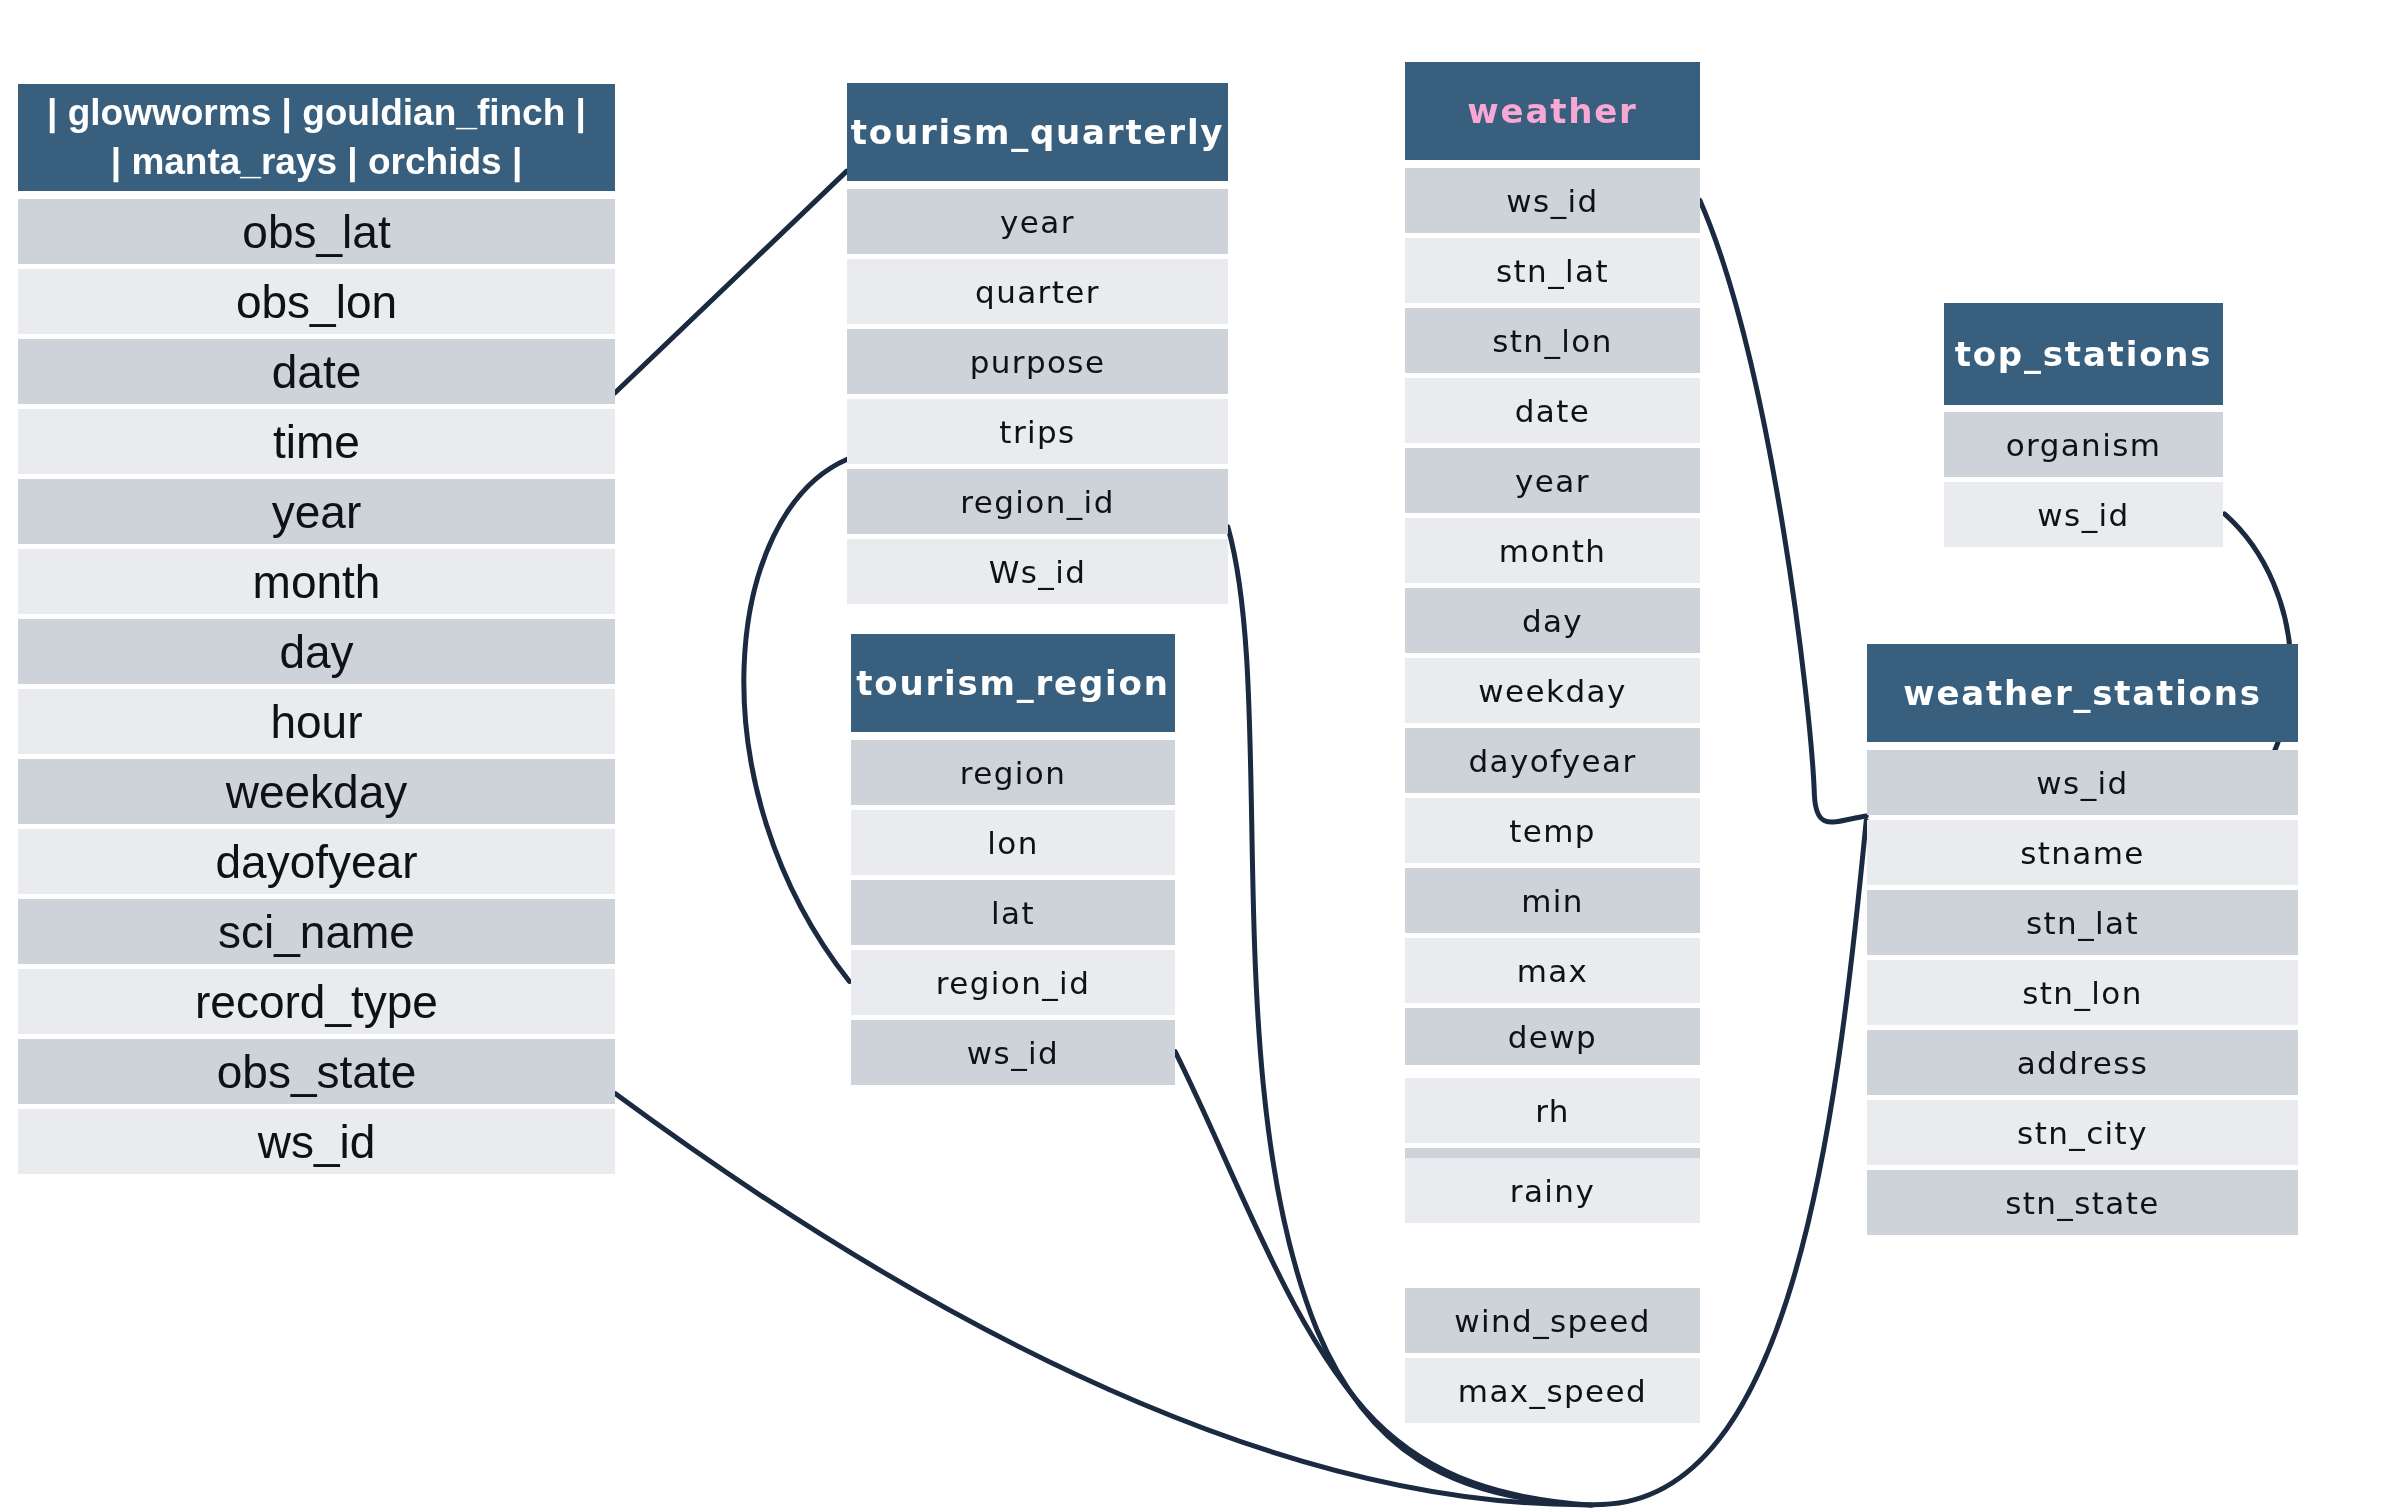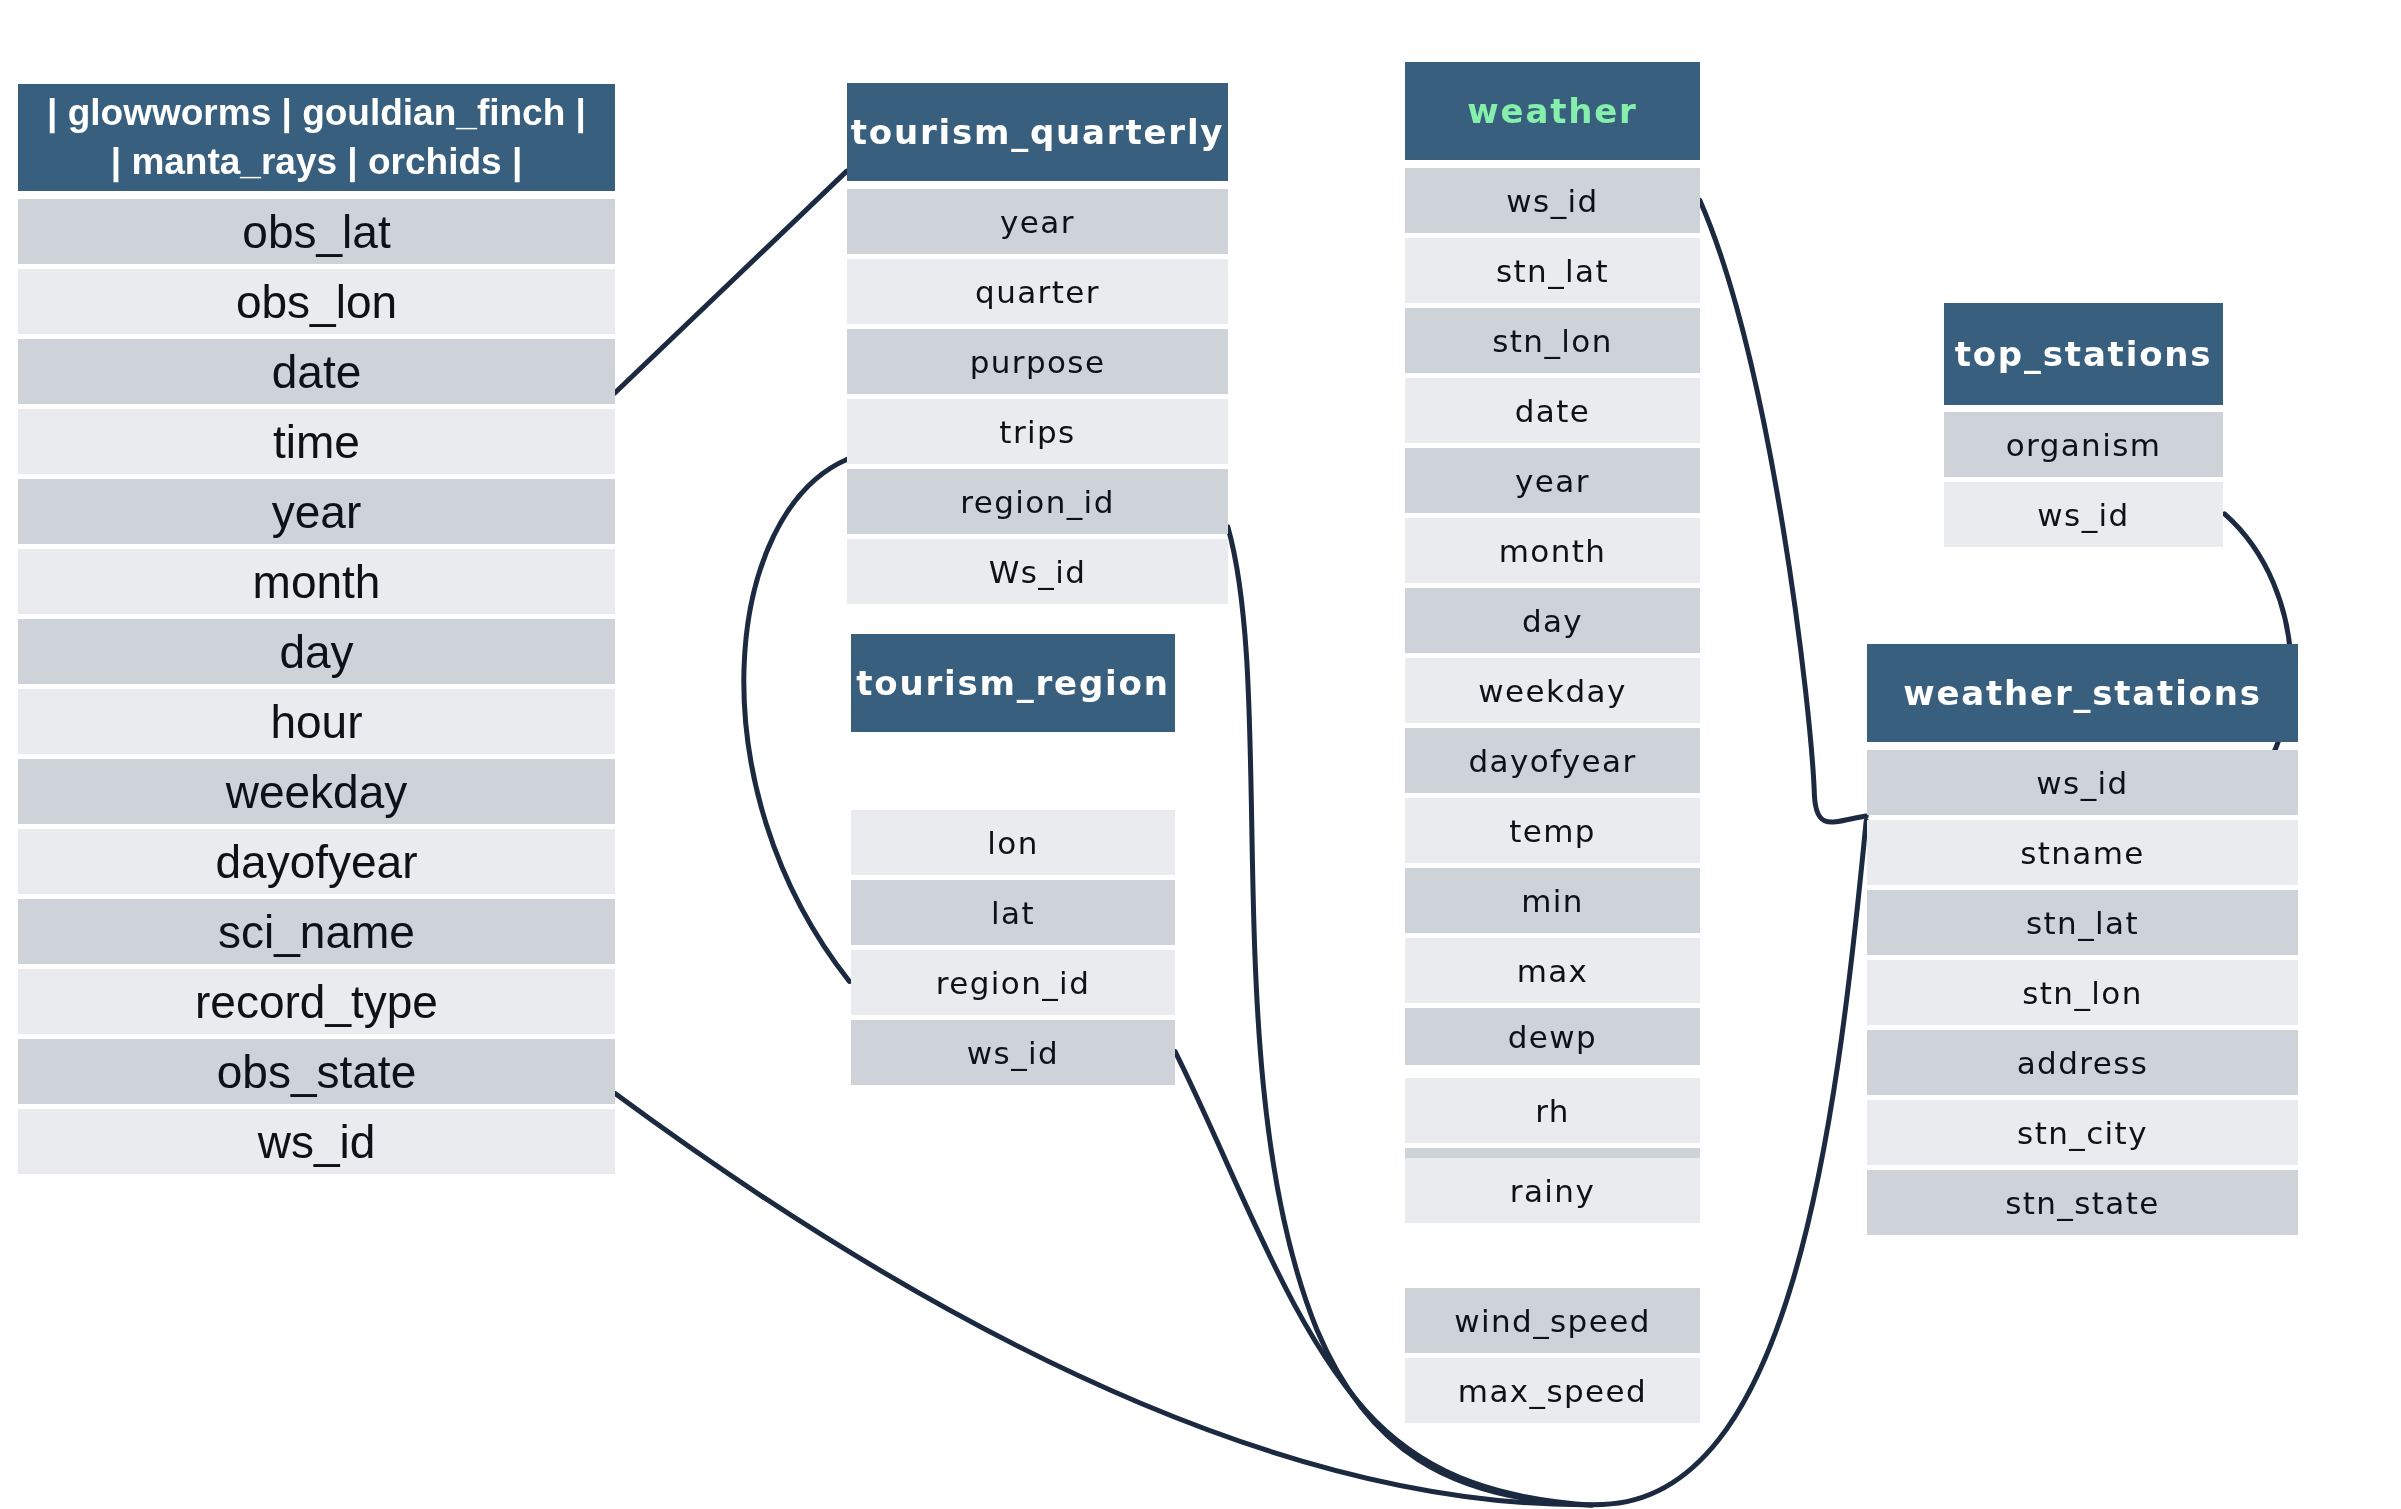--- a/index.html
+++ b/index.html
@@ -94,27 +94,28 @@
       <div class="tbl-row" style="top: 176px; height: 65px; background: rgb(233, 235, 238); color: rgb(14, 17, 22);">quarter</div>
       <div class="tbl-row" style="top: 246px; height: 65px; background: rgb(206, 211, 218); color: rgb(14, 17, 22);">purpose</div>
       <div class="tbl-row" style="top: 316px; height: 65px; background: rgb(233, 235, 238); color: rgb(14, 17, 22);">trips</div>
       <div class="tbl-row" style="top: 386px; height: 65px; background: rgb(206, 211, 218); color: rgb(14, 17, 22);">region_id</div>
       <div class="tbl-row" style="top: 456px; height: 65px; background: rgb(233, 235, 238); color: rgb(14, 17, 22);">Ws_id</div>
     </div>
     <div class="db-table font-wide" style="left: 851px; top: 634px; width: 324px; height: 456px;">
       <div class="tbl-header" style="height: 98px; background: rgb(56, 96, 126); color: rgb(255, 255, 255);">
         <div>tourism_region</div>
       </div>
+      <div class="tbl-row" style="top: 106px; height: 65px; background: rgb(206, 211, 218); color: rgb(14, 17, 22);">region</div>
       <div class="tbl-row" style="top: 176px; height: 65px; background: rgb(233, 235, 238); color: rgb(14, 17, 22);">lon</div>
       <div class="tbl-row" style="top: 246px; height: 65px; background: rgb(206, 211, 218); color: rgb(14, 17, 22);">lat</div>
       <div class="tbl-row" style="top: 316px; height: 65px; background: rgb(233, 235, 238); color: rgb(14, 17, 22);">region_id</div>
       <div class="tbl-row" style="top: 386px; height: 65px; background: rgb(206, 211, 218); color: rgb(14, 17, 22);">ws_id</div>
     </div>
     <div class="db-table font-wide" style="left: 1405px; top: 62px; width: 295px; height: 1366px;">
-      <div class="tbl-header" style="height: 98px; background: rgb(56, 96, 126); color: #86efac;">
+      <div class="tbl-header" style="height: 98px; background: rgb(56, 96, 126); color: #f9a8d4;">
         <div>weather</div>
       </div>
       <div class="tbl-row" style="top: 106px; height: 65px; background: rgb(206, 211, 218); color: rgb(14, 17, 22);">ws_id</div>
       <div class="tbl-row" style="top: 176px; height: 65px; background: rgb(233, 235, 238); color: rgb(14, 17, 22);">stn_lat</div>
       <div class="tbl-row" style="top: 246px; height: 65px; background: rgb(206, 211, 218); color: rgb(14, 17, 22);">stn_lon</div>
       <div class="tbl-row" style="top: 316px; height: 65px; background: rgb(233, 235, 238); color: rgb(14, 17, 22);">date</div>
       <div class="tbl-row" style="top: 386px; height: 65px; background: rgb(206, 211, 218); color: rgb(14, 17, 22);">year</div>
       <div class="tbl-row" style="top: 456px; height: 65px; background: rgb(233, 235, 238); color: rgb(14, 17, 22);">month</div>
       <div class="tbl-row" style="top: 526px; height: 65px; background: rgb(206, 211, 218); color: rgb(14, 17, 22);">day</div>
       <div class="tbl-row" style="top: 596px; height: 65px; background: rgb(233, 235, 238); color: rgb(14, 17, 22);">weekday</div>

